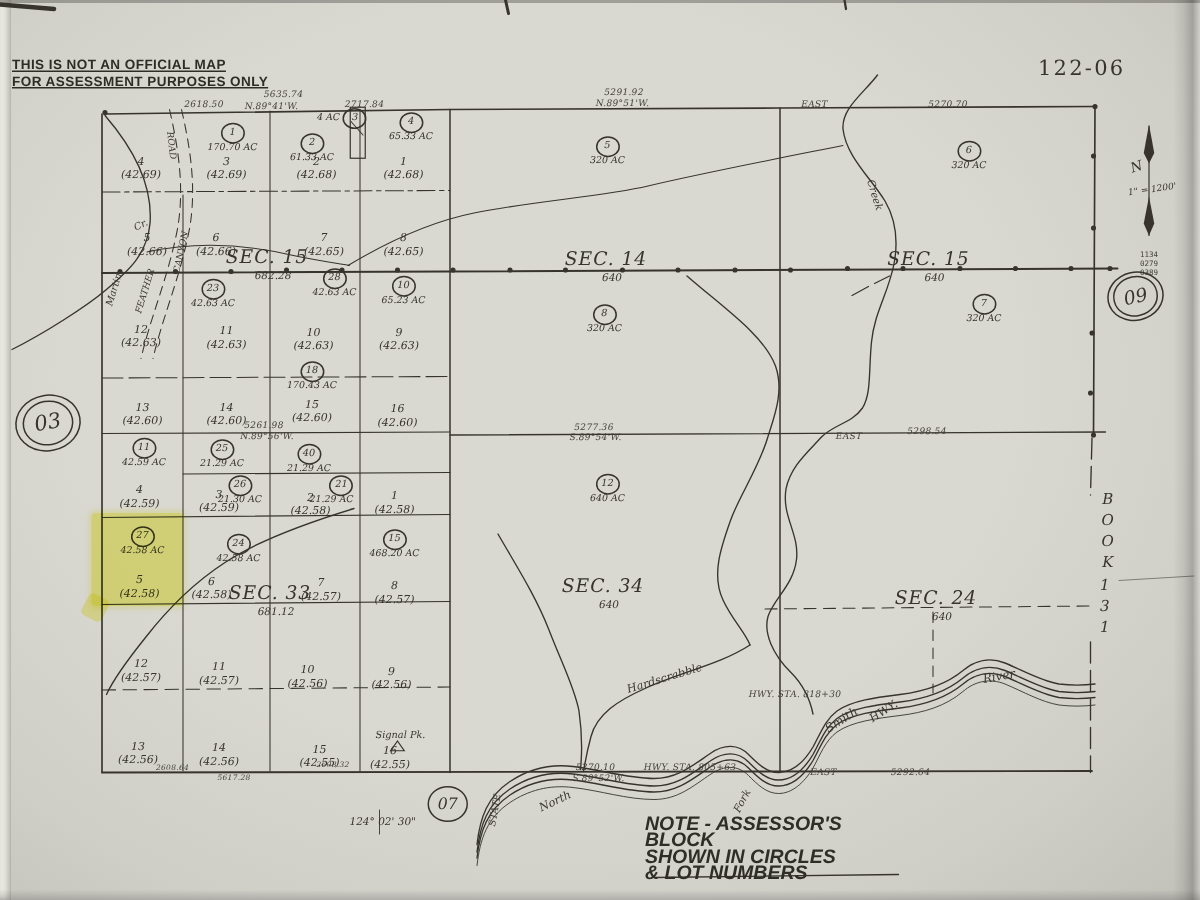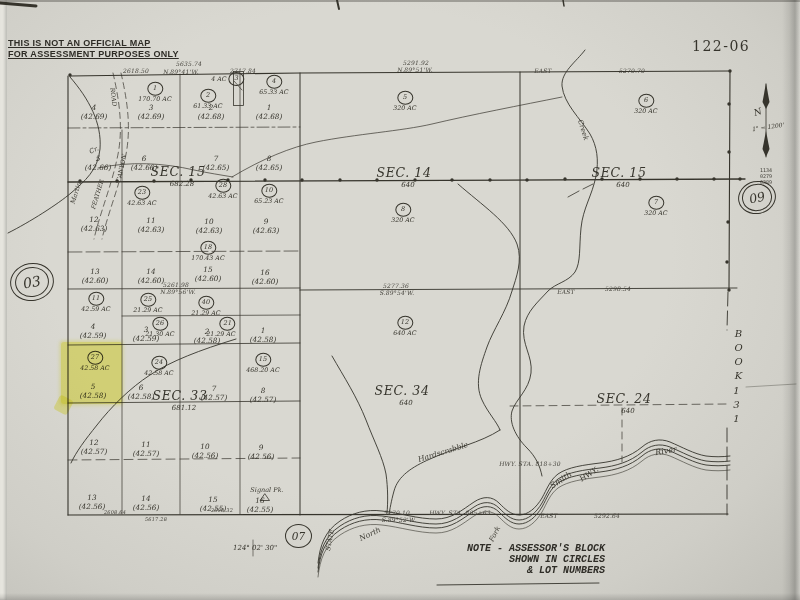--- a/index.html
+++ b/index.html
@@ -28,23 +28,23 @@
   .lot .circ{display:inline-flex;align-items:center;justify-content:center;min-width:12px;height:12px;
     padding:0 1px;border:1.1px solid #36342c;border-radius:50%;font-size:6.5px;font-style:italic;}
   .lot .ac{display:block;font-size:6.3px;font-style:italic;}
   .lot.side{display:flex;align-items:center;gap:2px;}
   .lot.side .ac{display:inline;}
   .parcel{text-align:center;font-size:7.3px;font-style:italic;line-height:1.25;}
   .sec{font-style:italic;font-size:12.5px;letter-spacing:.6px;}
   .secsub{font-style:italic;font-size:7px;}
   .svy{font-size:6px;font-style:italic;letter-spacing:.2px;color:#45433c;}
   .feat{font-style:italic;color:#3b3931;}
-  .note{position:absolute;left:430px;top:543px;width:175px;text-align:right;
-    font-family:Liberation Mono, monospace;font-weight:bold;font-style:italic;
-    font-size:10px;line-height:11px;color:#2f2d27;}
+  .note{position:absolute;left:430px;top:543px;width:175px;text-align:left;
+    font-family:Liberation Sans, sans-serif;font-weight:bold;font-style:italic;
+    font-size:13px;line-height:11px;color:#2f2d27;}
   .lon{position:absolute;left:233px;top:544px;font-size:7px;font-style:italic;}
   .refc{display:flex;align-items:center;justify-content:center;border:1.6px solid #36342c;
     border-radius:50%;font-style:italic;}
   .refc .inner{display:flex;align-items:center;justify-content:center;border:1.1px solid #36342c;
     border-radius:50%;width:76%;height:78%;}
   #ref03{left:10px;top:263px;width:42px;height:36px;position:absolute;transform:rotate(-10deg);font-size:14px;}
   #ref09{left:738px;top:181px;width:36px;height:31px;position:absolute;transform:rotate(-12deg);font-size:12.5px;}
   #ref07{position:absolute;left:285px;top:524px;width:25px;height:22px;border:1.3px solid #36342c;
     border-radius:50%;display:flex;align-items:center;justify-content:center;font-size:10.5px;font-style:italic;}
   .stack{position:absolute;left:752px;top:167px;font-size:5px;text-align:right;width:20px;

